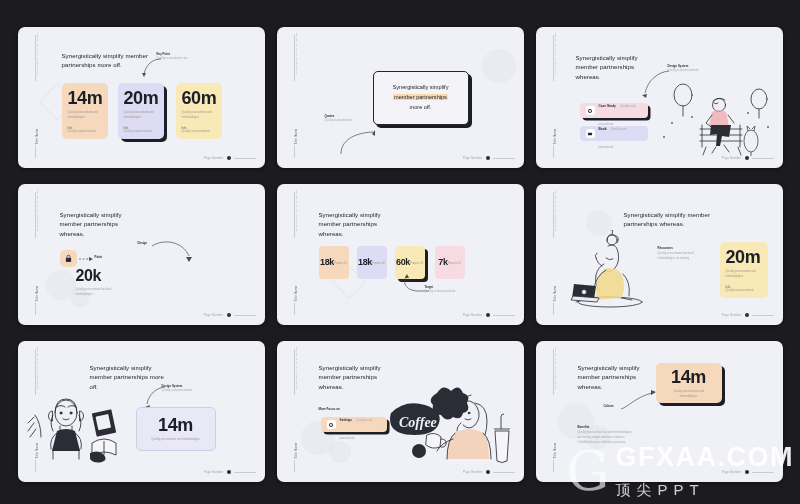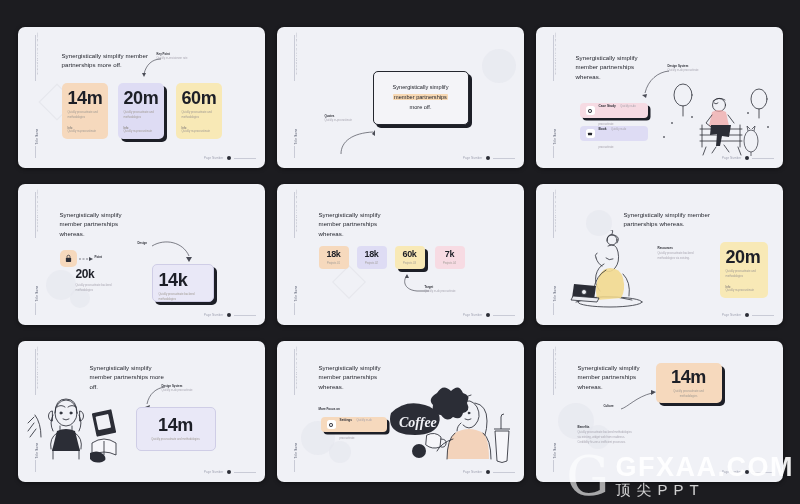--- a/index.html
+++ b/index.html
@@ -105,22 +105,22 @@
   .card .subdesc { font-size: 2.7px; color: #a09a93; line-height: 1.6; }
   .c-peach  { background: #f6d9bd; }
   .c-lav    { background: #dedcf4; }
   .c-yellow { background: #f8e9b6; }
   .c-pink   { background: #f7dbe3; }
   .c-white  { background: #e9e8f7; border: 1px solid #cfcde6; }
   .shadow-dark { box-shadow: 3px 3px 0 #1d1f27; }
 
   
   .tile {
-    position: absolute; width: 30px; height: 23px; border-radius: 4px;
-    display: flex; flex-direction: column; align-items: center; justify-content: center;
+    position: absolute; width: 30px; height: 33px; border-radius: 4px;
+    display: flex; flex-direction: row; align-items: center; justify-content: center;
   }
   .tile .tv { font-size: 9px; font-weight: 700; color: #1d1f27; line-height: 1; letter-spacing: -.3px; }
   .tile .tl { font-size: 2.6px; color: #9e9a94; margin-top: 2.5px; }
 
   
   .pill {
     position: absolute; display: flex; align-items: center; gap: 4px;
     border-radius: 4px; padding: 3.5px 6px; height: 15px;
   }
   .pill .picon {
@@ -166,21 +166,21 @@
     font-size: 54px; font-weight: 400; color: rgba(255,255,255,.62);
     line-height: .82; font-family: "DejaVu Serif", serif;
   }
   .wm-txt { display: flex; flex-direction: column; }
   .wm-main {
     font-size: 27px; font-weight: 700; letter-spacing: 1.5px;
     color: rgba(255,255,255,.92); line-height: 1;
   }
   .wm-sub {
     font-size: 15px; letter-spacing: 6px; color: rgba(255,255,255,.8);
-    line-height: 1.25; margin-top: 0;
+    line-height: 1.25; margin-top: 10px;
   }
 </style>
 </head>
 <body>
 
 <div class="deck">
 
   <div class="slide">
     <div class="rail">
       <div class="vline"></div>
@@ -348,34 +348,30 @@
         <rect x="2.5" y="5" width="7" height="5.5" rx="1" fill="#2b2d36"></rect>
         <path d="M4 5 V3.6 a2 2 0 0 1 4 0 V5" fill="none" stroke="#2b2d36" stroke-width="1"></path>
       </svg>
     </div>
     <svg class="illu" style="left:61px;top:72px;" width="14" height="6" viewBox="0 0 14 6">
       <path d="M0 3 h9" stroke="#4a4c56" stroke-width=".7" fill="none" stroke-dasharray="2 1.5"></path>
       <path d="M14 3 l-4 -2 v4 z" fill="#4a4c56"></path>
     </svg>
     <div class="seclabel" style="left:77px;top:71px;">Point</div>
     <div style="position:absolute;left:58px;top:84px;width:52px;">
-      <div style="font-size:12px;font-weight:700;color:#1d1f27;line-height:1;letter-spacing:-.4px;">20k</div>
+      <div style="font-size:16px;font-weight:700;color:#1d1f27;line-height:1;letter-spacing:-.4px;">20k</div>
       <div style="font-size:2.7px;color:#a9a7b2;line-height:1.7;margin-top:4px;">Quickly procrastinate backend methodologies</div>
     </div>
     <div class="anno" style="left:120px;top:58px;">
       <div class="at">Design</div>
     </div>
     <svg class="illu" style="left:133px;top:56px;" width="42" height="26" viewBox="0 0 42 26">
       <path d="M1 6 C 14 -2, 32 2, 38 16" fill="none" stroke="#4a4c56" stroke-width=".7"></path>
       <path d="M38 22 l-3 -5 h6 z" fill="#4a4c56"></path>
     </svg>
-    <div class="card c-white shadow-dark" style="left:134px;top:80px;width:62px;height:38px;">
-      <div class="big">14k</div>
-      <div class="desc">Quickly procrastinate backend methodologies</div>
-    </div>
     <div class="footer">
       <span class="fnum">Page Number</span>
       <span class="fdot"></span>
       <span class="fline"></span>
     </div>
   </div>
 
   <div class="slide">
     <div class="rail">
       <div class="vline"></div>

